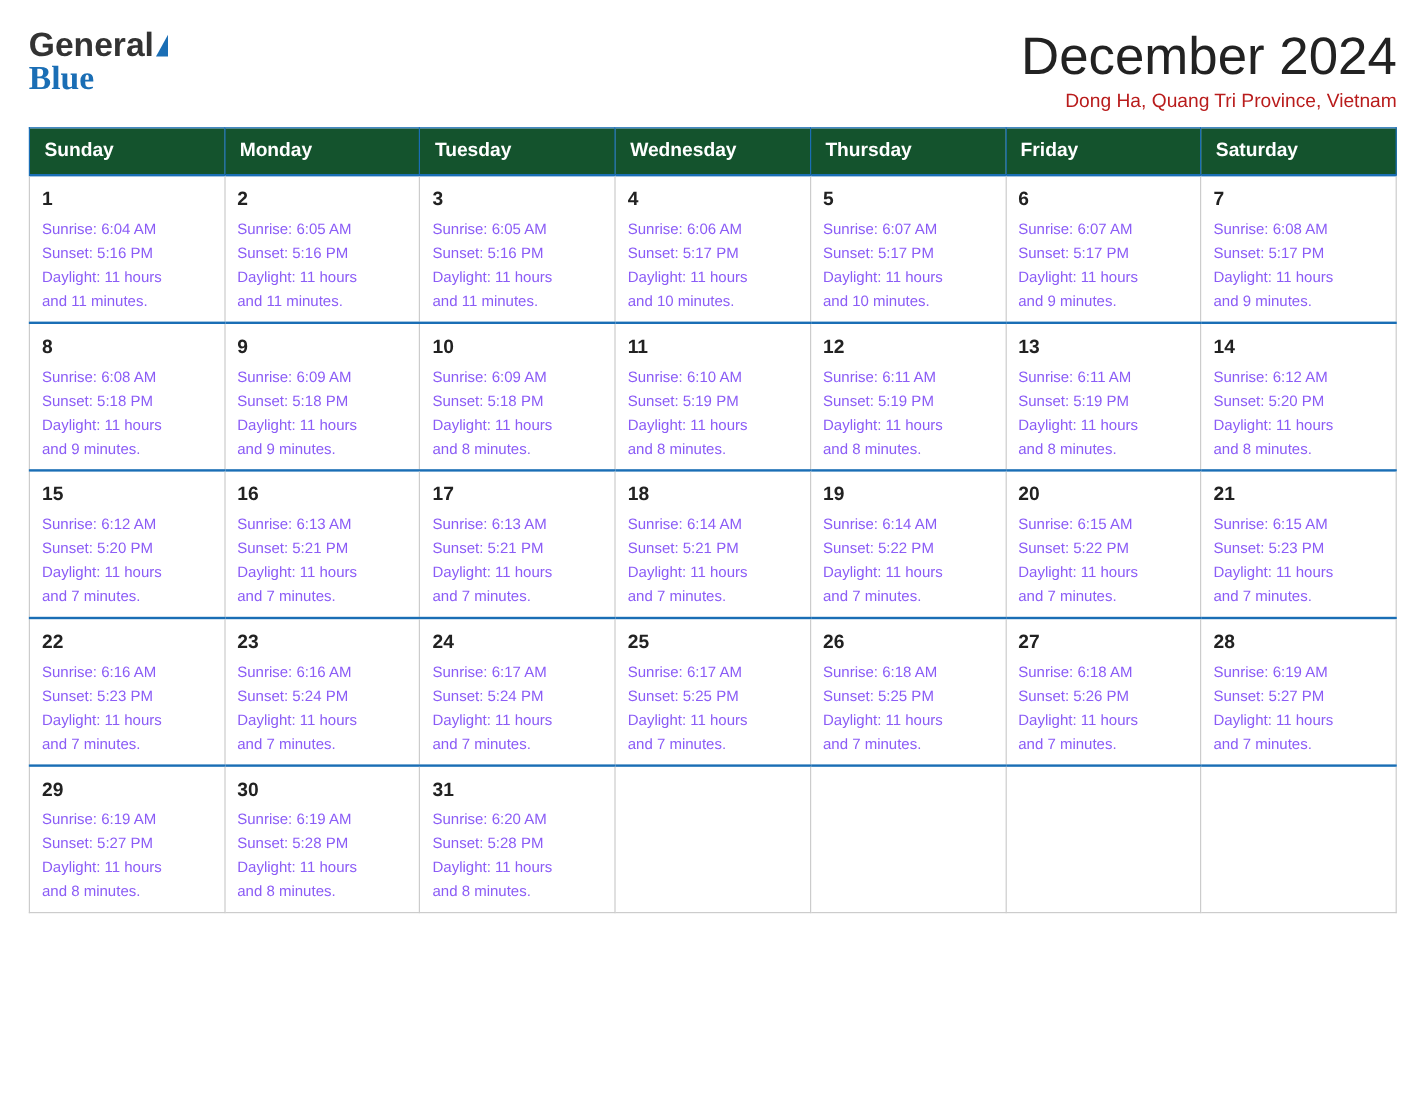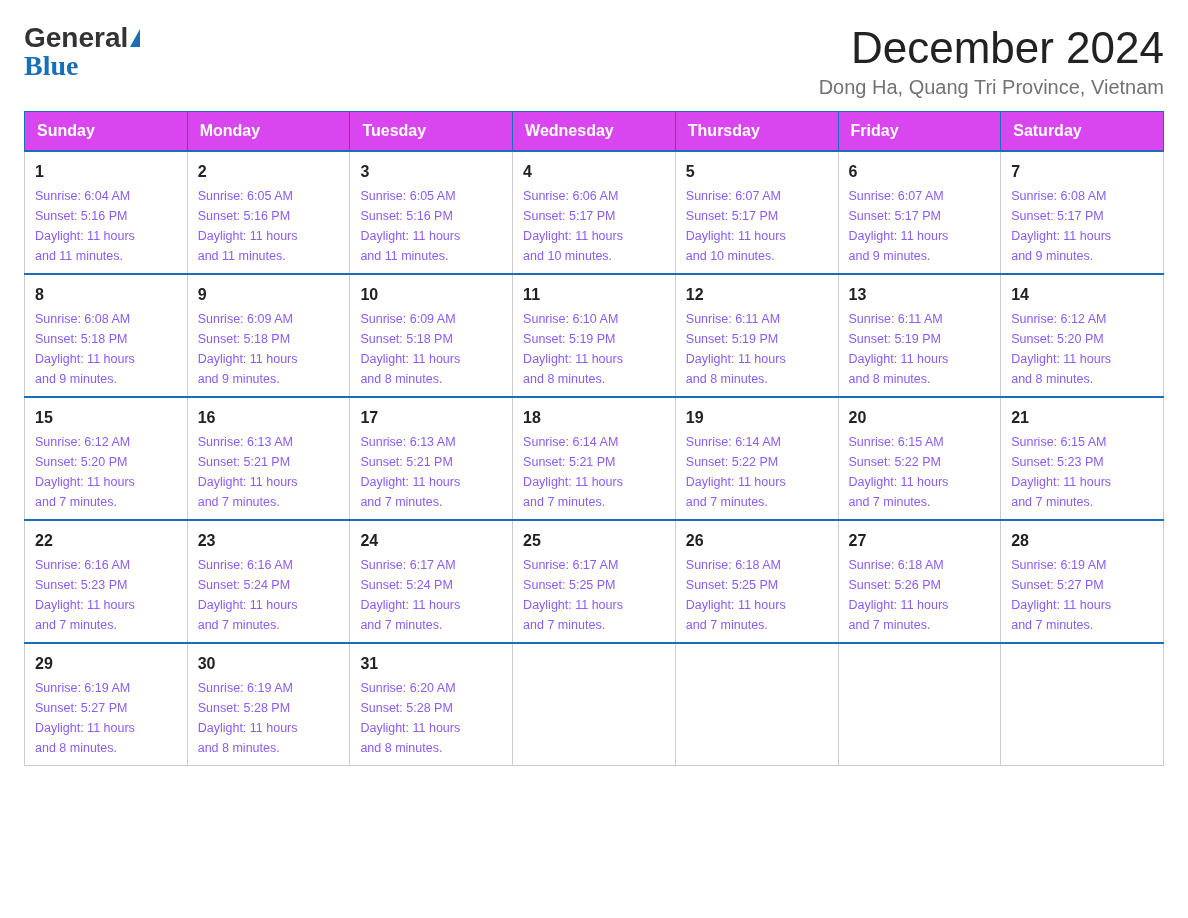--- a/index.html
+++ b/index.html
@@ -52,31 +52,31 @@
     .title-block {
       text-align: right;
     }
     .month-title {
       font-size: 44px;
       font-weight: normal;
       color: #222;
       line-height: 1.1;
     }
     .location {
-      font-size: 20px;
-      color: #737373;
+      font-size: 16px;
+      color: #b91c1c;
       margin-top: 4px;
     }
     .calendar {
       width: 100%;
       border-collapse: collapse;
       margin-top: 12px;
     }
     .calendar th {
-      background-color: #d946ef;
+      background-color: #14532d;
       color: #fff;
       font-size: 16px;
       font-weight: bold;
       padding: 10px 12px;
       text-align: left;
       border: 1px solid #1a6eb5;
     }
     .calendar td {
       vertical-align: top;
       padding: 8px 10px;

